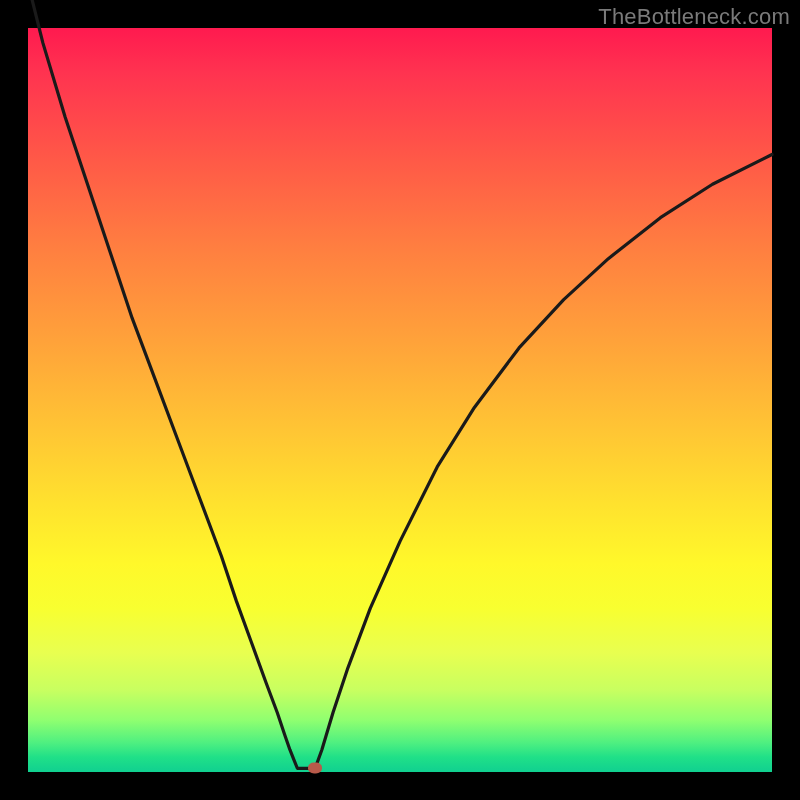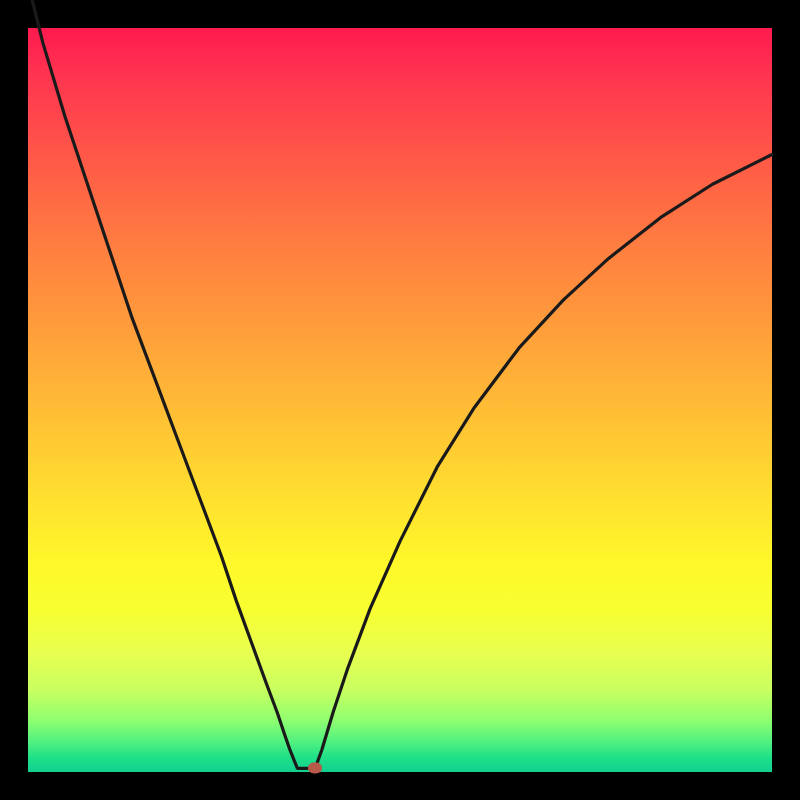--- a/index.html
+++ b/index.html
@@ -69,20 +69,21 @@
     border-radius: 6px / 5px;
     background: #b85a4a;
     transform: translate(-50%, -50%);
   }
 </style>
 </head>
 <body>
 
 <div class="frame">
 
+  <div class="watermark">TheBottleneck.com</div>
 
   <div class="plot-area">
     <svg class="curve" viewBox="0 0 744 744">
       <path id="curve-path" fill="none" stroke="#1a1a1a" stroke-width="3.2" stroke-linejoin="round" stroke-linecap="round" d="M 0.00 -44.64 L 14.88 14.88 L 37.20 89.28 L 59.52 156.24 L 81.84 223.20 L 104.16 290.16 L 126.48 349.68 L 148.80 409.20 L 171.12 468.72 L 193.44 528.24 L 208.32 572.88 L 223.20 613.80 L 238.08 654.72 L 249.24 684.48 L 256.68 706.80 L 261.89 721.68 L 266.35 732.84 L 269.33 740.28 L 269.33 740.28 L 275.28 740.28 L 281.23 740.28 L 287.18 740.28 L 287.18 740.28 L 293.88 721.68 L 305.04 684.48 L 319.92 639.84 L 342.24 580.32 L 372.00 513.36 L 409.20 438.96 L 446.40 379.44 L 491.04 319.92 L 535.68 271.56 L 580.32 230.64 L 632.40 189.72 L 684.48 156.24 L 744.00 126.48"></path>
     </svg>
     <div id="marker" class="marker" style="left: 287.184px; top: 739.536px; background: rgb(184, 90, 74);"></div>
   </div>
 </div>
 
 </body></html>

